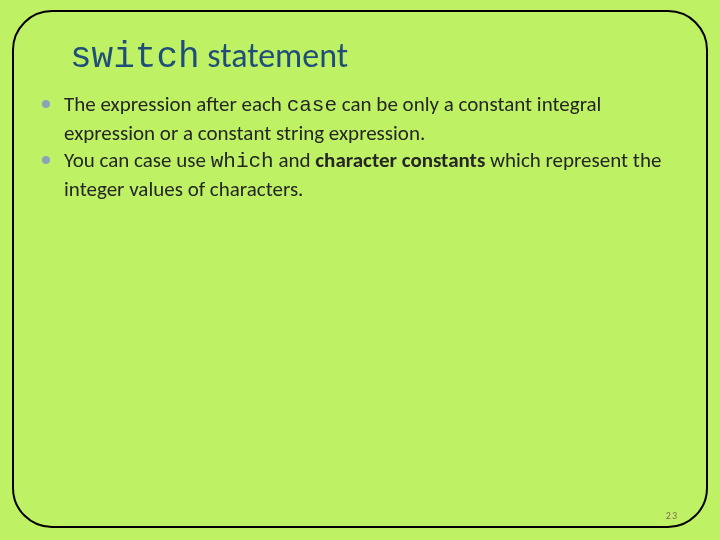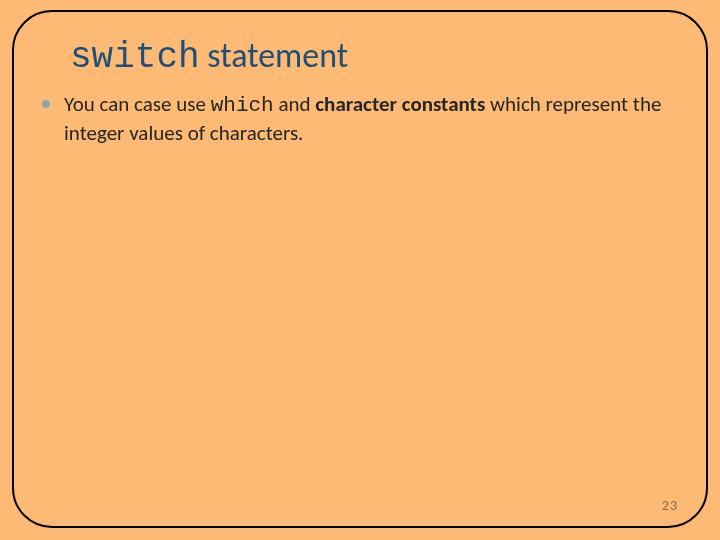--- a/index.html
+++ b/index.html
@@ -6,21 +6,21 @@
   html, body { width: 720px; height: 540px; overflow: hidden; }
   body {
     background: #ffffff;
     font-family: Calibri, "Segoe UI", Arial, sans-serif;
     color: #2b2b2b;
   }
   .slide {
     position: relative;
     width: 720px;
     height: 540px;
-    background: #fdba74;
+    background: #bef264;
   }
   .frame {
     position: absolute;
     inset: 10px 12px 12px 12px;
     border: 2px solid #000000;
     border-radius: 40px;
     padding: 24px 28px 20px 28px;
   }
   .title {
     font-size: 34px;
@@ -55,39 +55,43 @@
     background: #8aa4b8;
     border-radius: 50%;
   }
   .mono-inline {
     font-family: "Courier New", Courier, monospace;
   }
   .bold { font-weight: 700; margin-top: 19px; }
   .page-num {
     position: absolute;
     right: 28px;
-    bottom: 12px;
-    font-size: 14px;
+    bottom: 4px;
+    font-size: 10px;
     color: #7e6b54;
     letter-spacing: 1px;
     text-align: center;
   }
 </style>
 </head>
 <body>
 
 <div class="slide">
   <div class="frame">
 
     <h1 class="title">
       <span class="mono">switch</span><span> statement</span>
     </h1>
 
     <ul class="content">
       <li>
         <span class="dot"></span>
+        <span><span>The expression after each </span><span class="mono-inline">case</span><span> can be only a constant integral expression or a constant string expression.</span></span>
+      </li>
+      <li>
+        <span class="dot"></span>
         <span><span>You can case use </span><span class="mono-inline">which</span><span> and </span><span class="bold">character constants</span><span> which represent the integer values of characters.</span></span>
       </li>
     </ul>
 
     <div class="page-num">23</div>
   </div>
 </div>
 
 </body></html>

